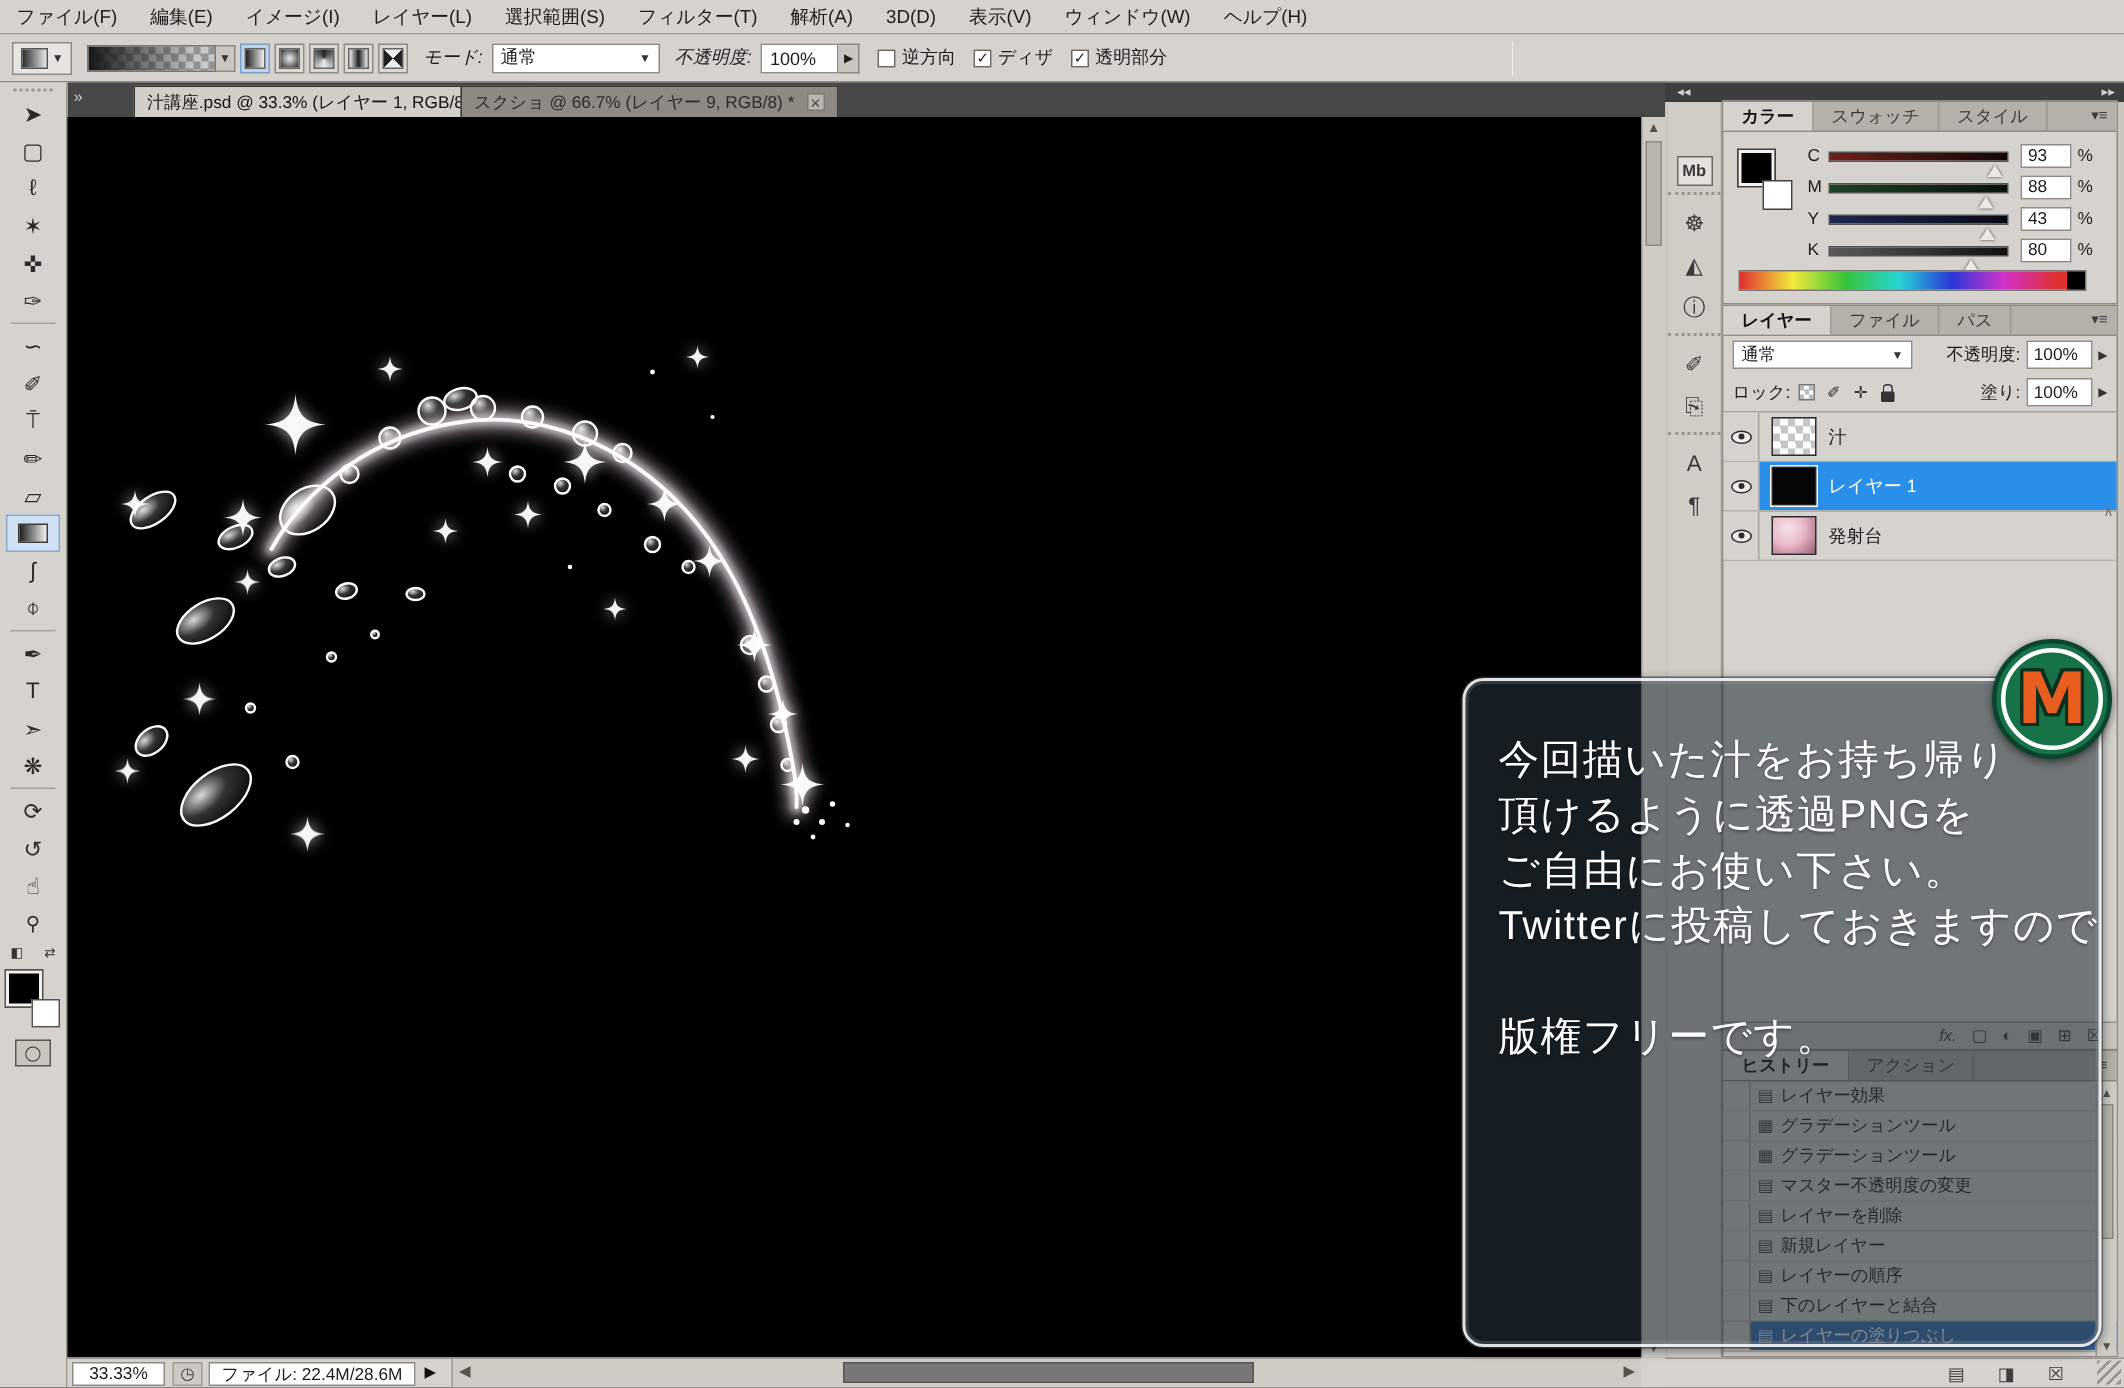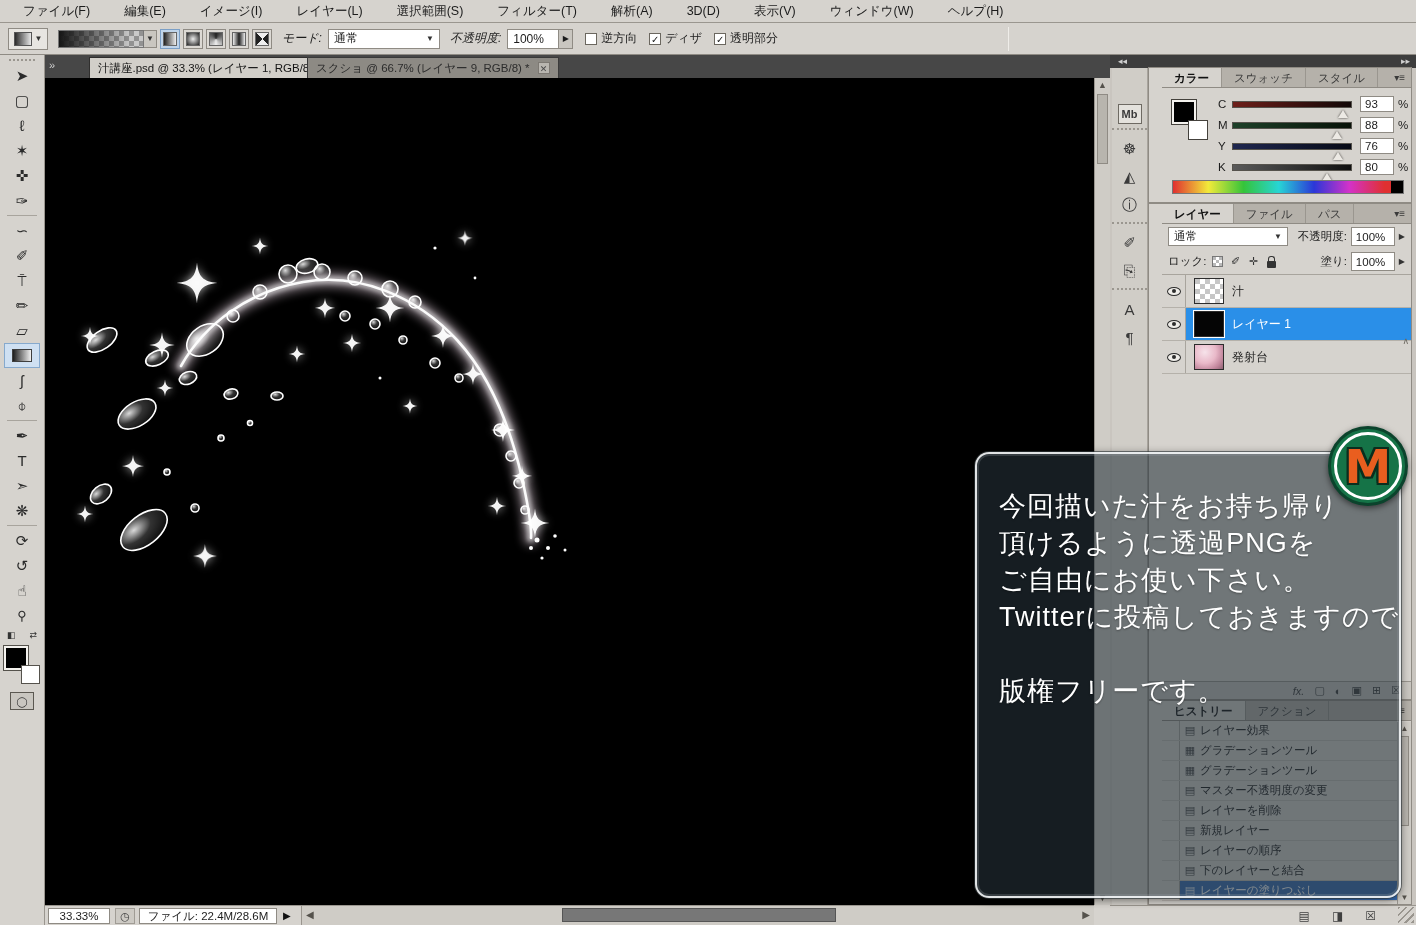--- a/index.html
+++ b/index.html
@@ -4,21 +4,21 @@
 <style>
   * { box-sizing: border-box; margin:0; padding:0; }
   html,body { width:1416px; height:925px; }
   body { position:relative; overflow:hidden; background:#d4d1cc;
          font-family:"Liberation Sans","DejaVu Sans",sans-serif; color:#1c1c1c; }
 
   
   #menubar { position:absolute; left:0; top:0; width:1416px; height:23px;
              background:#d6d3ce; border-bottom:1px solid #9a968f;
              display:flex; align-items:center; font-size:12.5px; }
-  #menubar .mitem { padding:0 11px; height:23px; line-height:23px; cursor:default;margin-left:12px; }
+  #menubar .mitem { padding:0 11px; height:23px; line-height:23px; cursor:default; }
 
   
   #optionsbar { position:absolute; left:0; top:23px; width:1416px; height:32px;
                 background:#d6d3ce; border-bottom:1px solid #8f8b84;
                 display:flex; align-items:center; font-size:12px; }
   .opt-sep { width:1px; height:24px; background:#a5a19a; border-right:1px solid #efede9; margin:0 8px; }
   #tool-preset { margin-left:8px; width:40px; height:22px; border:1px solid #8f8b84; background:#e7e5e1;
                  display:flex; align-items:center; justify-content:center; gap:3px; }
   #tool-preset .chip { width:18px; height:14px; border:1px solid #555;
                  background:linear-gradient(90deg,#2b2b2b,#e8e8e8); }
@@ -108,21 +108,21 @@
   #dock-header { position:absolute; left:0; top:0; width:306px; height:13px; background:#3d3d3d;
                  color:#cfcfcf; font-size:9px; }
   #dock-header .dl { position:absolute; left:8px; top:1px; } #dock-header .dr { position:absolute; right:6px; top:1px; }
   #icon-strip { position:absolute; left:2px; top:13px; width:36px; height:855px; background:#d0cdc7;
                 border-right:1px solid #a8a49d; }
   #icon-strip .grp { border-top:2px dotted #9a968f; padding-top:4px; margin-top:4px; }
   #icon-strip .dicon { width:30px; height:26px; margin:2px auto; display:flex; align-items:center;
                 justify-content:center; font-size:15px; color:#3a3a3a; }
   #icon-strip .dicon.txt { font-size:11px; font-weight:bold; border:1px solid #6e6a63; background:#e4e2dd; width:24px; height:20px;margin-top:28px; }
 
-  .panelgroup { position:absolute; left:38px; width:264px; background:#d6d3ce; border:1px solid #8f8b84;padding-left:13px; }
+  .panelgroup { position:absolute; left:38px; width:264px; background:#d6d3ce; border:1px solid #8f8b84; }
   .ptabs { display:flex; height:20px; background:#b5b1aa; border-bottom:1px solid #8f8b84; font-size:11.5px; }
   .ptab { padding:0 12px; line-height:20px; color:#3a3a3a; border-right:1px solid #9a968f; }
   .ptab.on { background:#d6d3ce; color:#111; font-weight:bold; }
   .pmenu { margin-left:auto; padding:0 6px; line-height:20px; font-size:10px; color:#3a3a3a; }
 
   
   #colorgroup { top:12px; height:136px; }
   #color-body { position:relative; height:115px; }
   #cp-fg { position:absolute; left:10px; top:12px; width:24px; height:24px; background:#000;
            border:2px solid #f4f2ee; outline:1px solid #44413c; }
@@ -548,21 +548,21 @@
             <span class="ch-thumb" style="left:88%"></span>
           </span>
         <span class="ch-val">88</span>
         <span class="ch-unit">%</span>
       </div>
       <div class="ch-row" style="top:50px">
         <span class="lbl">Y</span>
         <span class="ch-track tr-y">
             <span class="ch-thumb" style="left:89%"></span>
           </span>
-        <span class="ch-val">76</span>
+        <span class="ch-val">43</span>
         <span class="ch-unit">%</span>
       </div>
       <div class="ch-row" style="top:71px">
         <span class="lbl">K</span>
         <span class="ch-track tr-k">
             <span class="ch-thumb" style="left:80%"></span>
           </span>
         <span class="ch-val">80</span>
         <span class="ch-unit">%</span>
       </div>

